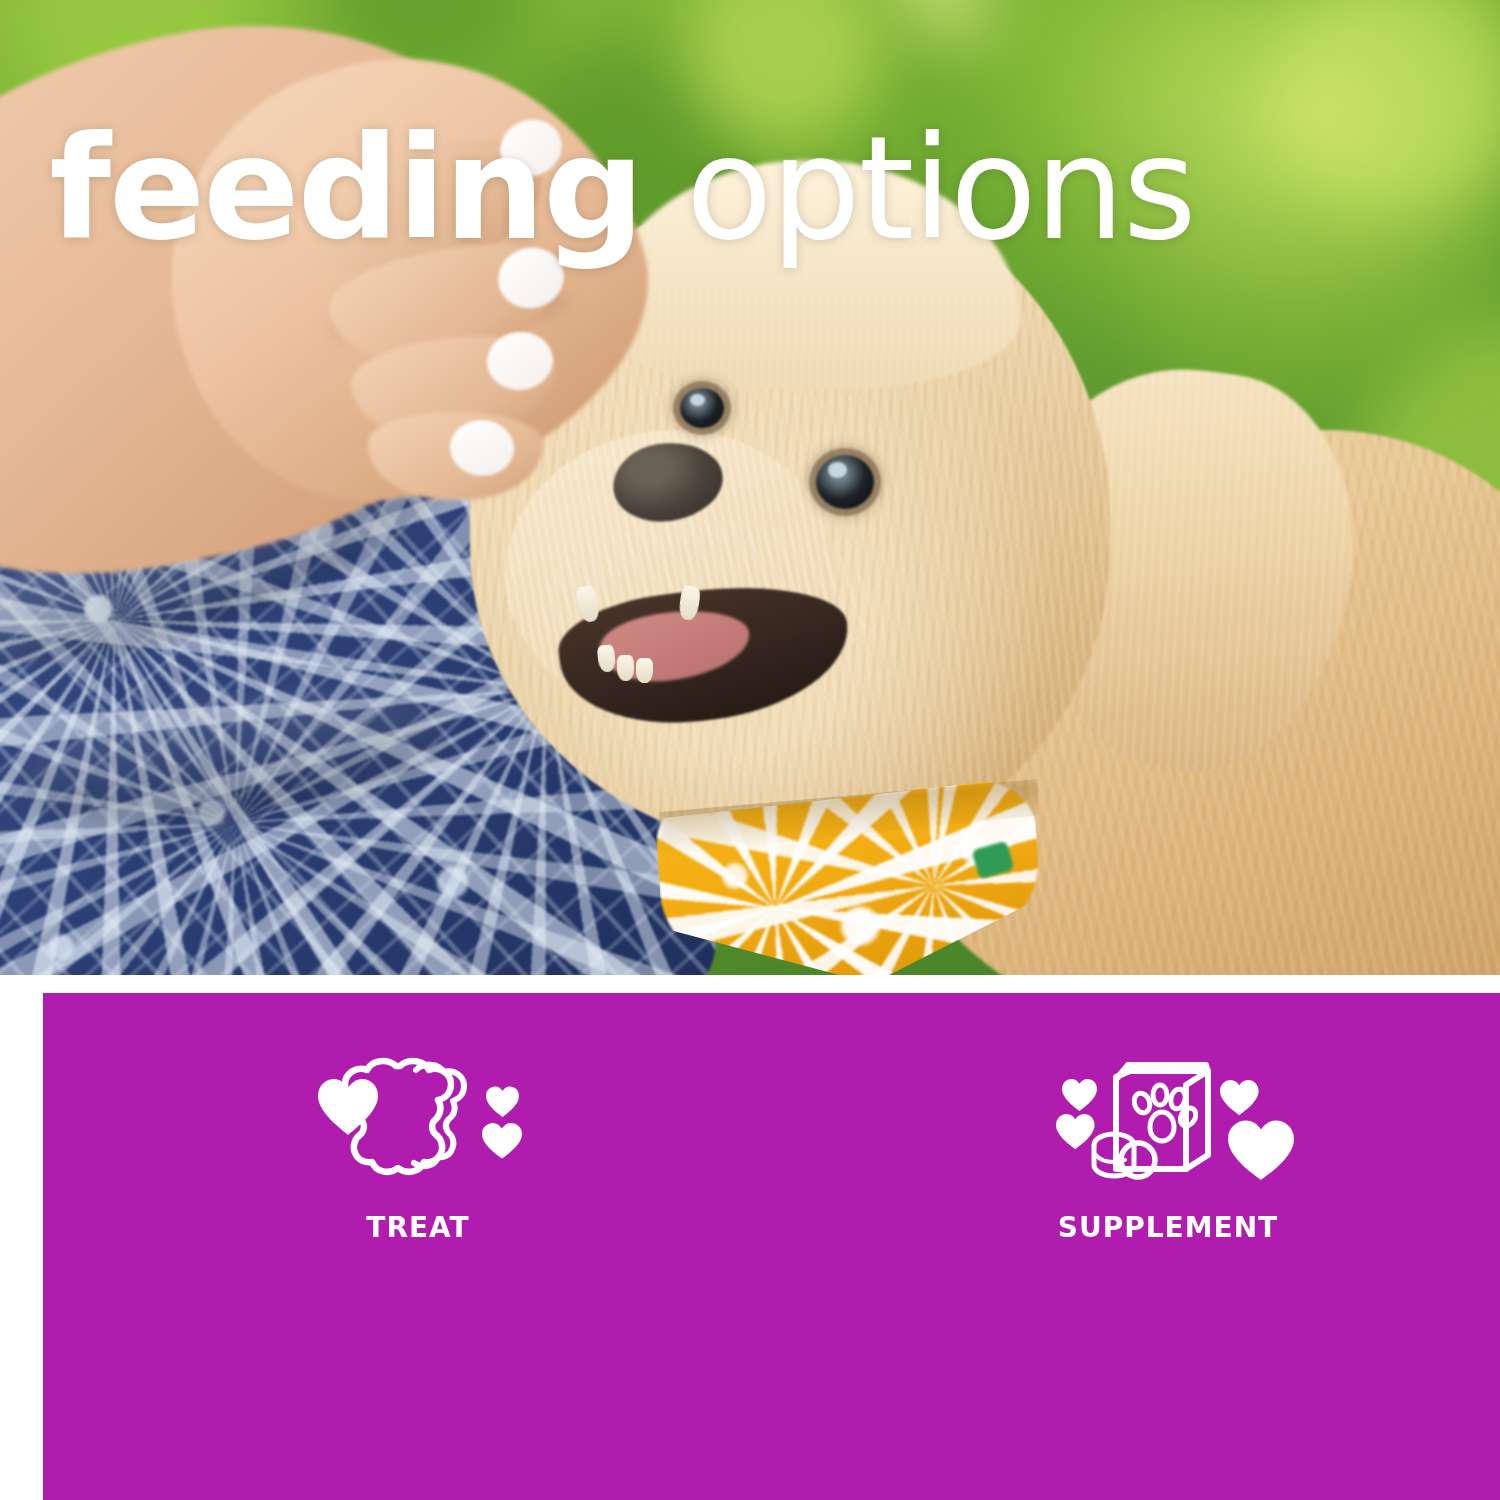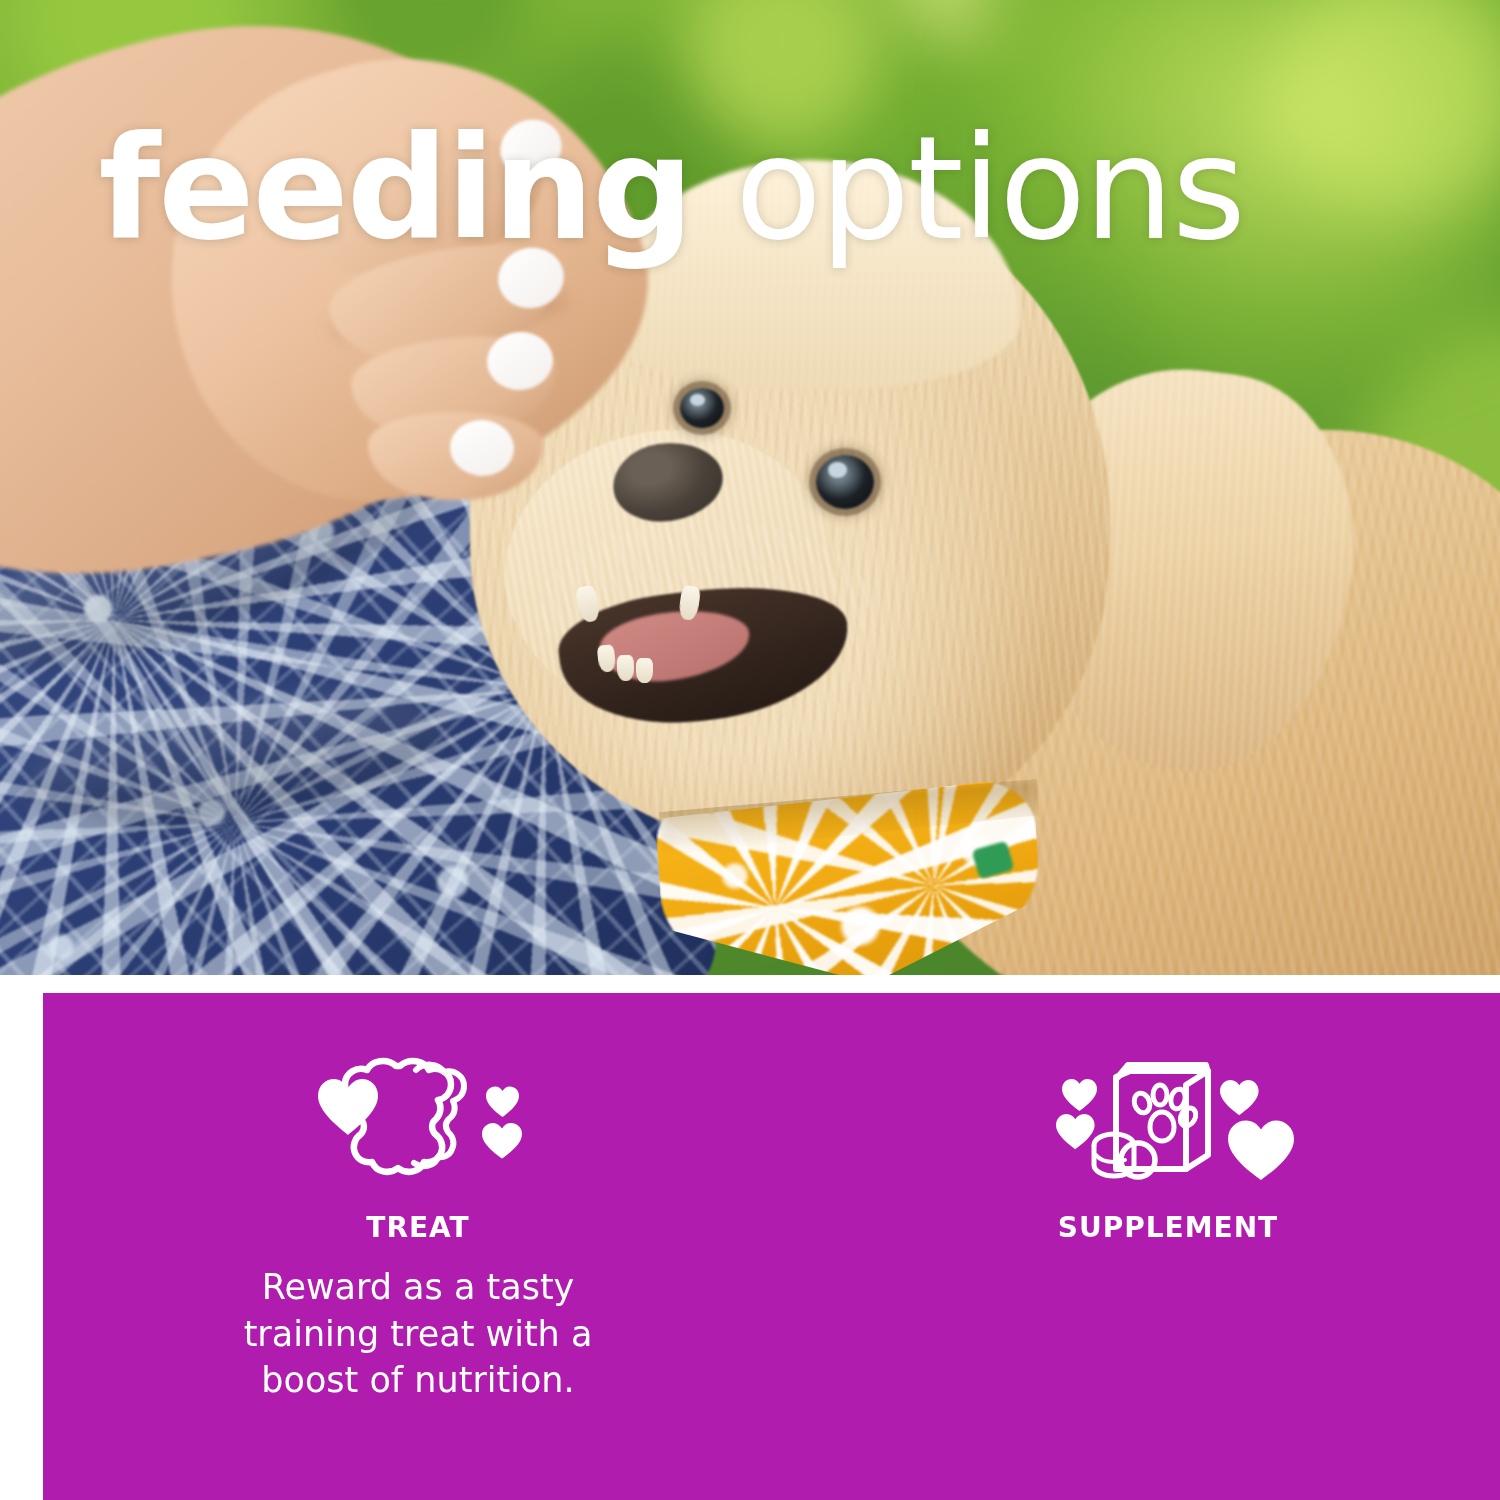--- a/index.html
+++ b/index.html
@@ -233,21 +233,21 @@
     clip-path: polygon(0% 10%, 100% 0%, 100% 52%, 0% 72%);
   }
   .collar-green {
     position:absolute; left:975px; top:845px; width:36px; height:30px;
     background:#2f9b55; border-radius:6px; transform:rotate(-16deg); filter:blur(1.6px);
   }
 
   
   .headline {
     position:absolute; left:0; top:118px; width:1244px;
-    text-align:right;
+    text-align:center;
     color:#ffffff;
     font-family:"DejaVu Sans", sans-serif;
     font-size:142px;
     line-height:1;
     letter-spacing:-2px;
     font-weight:400;
     text-shadow:0 1px 10px rgba(60,60,40,.22);
     white-space:nowrap;
   }
   .headline .bold { font-weight:700; }
@@ -355,21 +355,20 @@
             <path d="M108 18 c8 -8 22 -7 28 2 c10 -3 20 4 20 14 c0 8 -5 13 -11 15 c3 6 2 13 -3 17 c-5 4 -5 9 -2 14 c5 4 7 11 4 17 c-2 6 -8 9 -14 8 c-3 9 -15 12 -24 6" stroke="#ffffff" stroke-width="6" stroke-linecap="round" stroke-linejoin="round" fill="none"></path>
 
             <path d="M88 14 c-9 -8 -24 -6 -29 4 c-10 -4 -22 3 -22 14 c0 9 6 15 13 16 c-4 6 -3 14 2 19 c5 4 5 10 1 15 c-6 4 -9 12 -6 19 c3 7 10 10 17 9 c4 10 17 13 26 6
                      c9 7 22 4 26 -6 c7 1 14 -2 17 -9 c3 -7 0 -15 -6 -19 c-4 -5 -4 -11 1 -15 c5 -5 6 -13 2 -19 c7 -1 13 -7 13 -16 c0 -11 -12 -18 -22 -14 c-5 -10 -20 -12 -29 -4 Z" stroke="#ffffff" stroke-width="6.5" stroke-linecap="round" stroke-linejoin="round" fill="none"></path>
 
             <path d="M178 44 c0 -6 4.5 -9.5 9 -9.5 c3.5 0 6 2 7.5 4.5 c1.5 -2.5 4 -4.5 7.5 -4.5 c4.5 0 9 3.5 9 9.5 c0 9 -12 17.5 -16.5 21 c-4.5 -3.5 -16.5 -12 -16.5 -21 Z" fill="#ffffff"></path>
             <path d="M174 82 c0 -7 5.5 -11 11 -11 c4 0 7 2.5 9 5.5 c2 -3 5 -5.5 9 -5.5 c5.5 0 11 4 11 11 c0 10.5 -14.5 20.5 -20 24.5 c-5.5 -4 -20 -14 -20 -24.5 Z" fill="#ffffff"></path>
           </svg>
         </div>
         <div class="col-title">TREAT</div>
-        <div class="col-desc">Reward as a tasty training treat with a boost of nutrition.</div>
       </div>
 
       <div class="col col-2">
         <div class="col-icon">
           <svg width="260" height="140" viewBox="0 0 260 140" fill="none" aria-hidden="true">
 
             <path d="M78 30 L78 122 L148 122 L170 108 L170 24 L92 24 Z" stroke="#ffffff" stroke-width="6" stroke-linejoin="round" stroke-linecap="round" fill="none"></path>
 
             <path d="M80 30 L90 18 L168 18 L170 26" stroke="#ffffff" stroke-width="6" stroke-linejoin="round" stroke-linecap="round" fill="none"></path>
             <path d="M148 122 L148 38 L170 24" stroke="#ffffff" stroke-width="6" stroke-linejoin="round" stroke-linecap="round" fill="none"></path>

